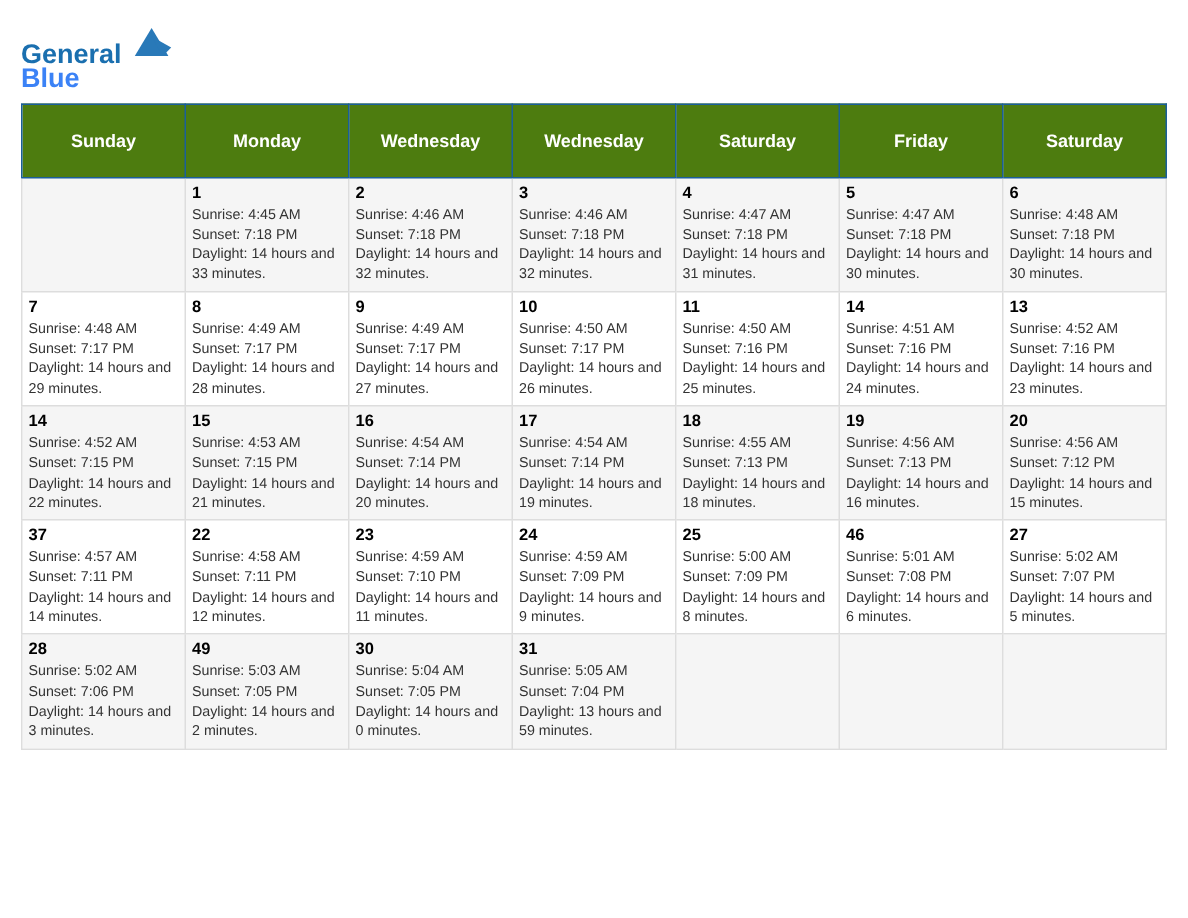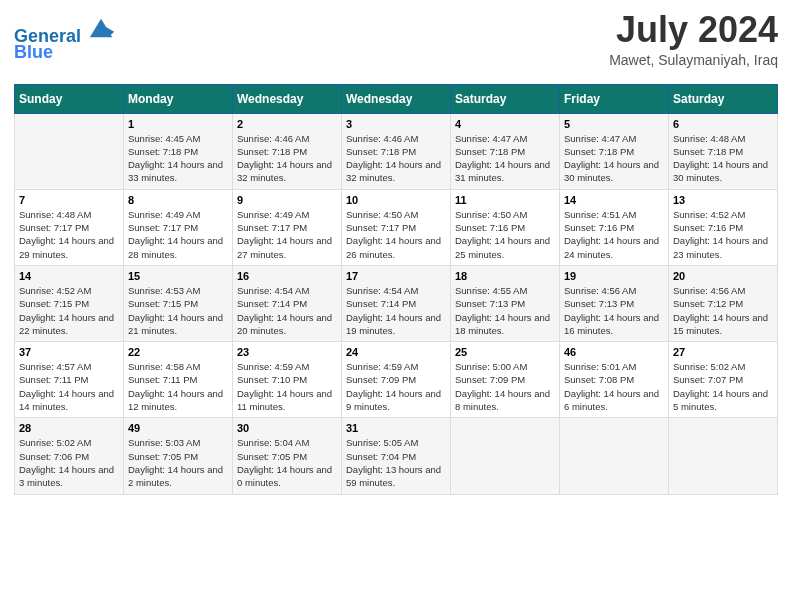--- a/index.html
+++ b/index.html
@@ -11,21 +11,21 @@
       overflow: hidden;
     }
     .container {
       width: 792px;
       padding: 10px 14px;
     }
     .header {
       display: flex;
       align-items: flex-start;
       justify-content: space-between;
-      margin-bottom: 16px;
+      margin-bottom: 6px;
     }
     .logo {
       display: flex;
       align-items: center;
       margin-top: 4px;
     }
     .logo-text {
       font-size: 18px;
       font-weight: bold;
       color: #333;
@@ -52,24 +52,24 @@
       font-size: 14px;
       color: #555;
       margin-top: 2px;
     }
     table {
       width: 100%;
       border-collapse: collapse;
       font-size: 10px;
     }
     thead tr th {
-      background-color: #0f766e;
+      background-color: #4d7c0f;
       color: #fff;
-      padding: 7px 4px;
-      text-align: left;
+      padding: 17px 4px;
+      text-align: center;
       font-size: 12px;
       font-weight: bold;
       border: 1px solid #1a5f9a;
     }
     tbody tr {
       border-bottom: 1px solid #ccc;
     }
     tbody tr:nth-child(odd) {
       background-color: #f5f5f5;
     }
@@ -105,24 +105,20 @@
         <div class="logo-text">
           <span>General</span>
           <svg class="logo-icon" viewBox="0 0 30 24">
             <polygon points="2,22 14,2 26,22" fill="#2979b8"></polygon>
             <polygon points="14,8 22,22 28,16" fill="#2979b8"></polygon>
           </svg>
         </div>
         <div class="logo-text" style="color:#3b82f6; margin-top:-4px;">Blue</div>
       </div>
     </div>
-    <div class="title-block">
-      <div class="month-year">July 2024</div>
-      <div class="location">Mawet, Sulaymaniyah, Iraq</div>
-    </div>
   </div>
 
   <table>
     <thead>
       <tr>
       <th>Sunday</th>
           <th>Monday</th>
           <th>Wednesday</th>
           <th>Wednesday</th>
           <th>Saturday</th>

